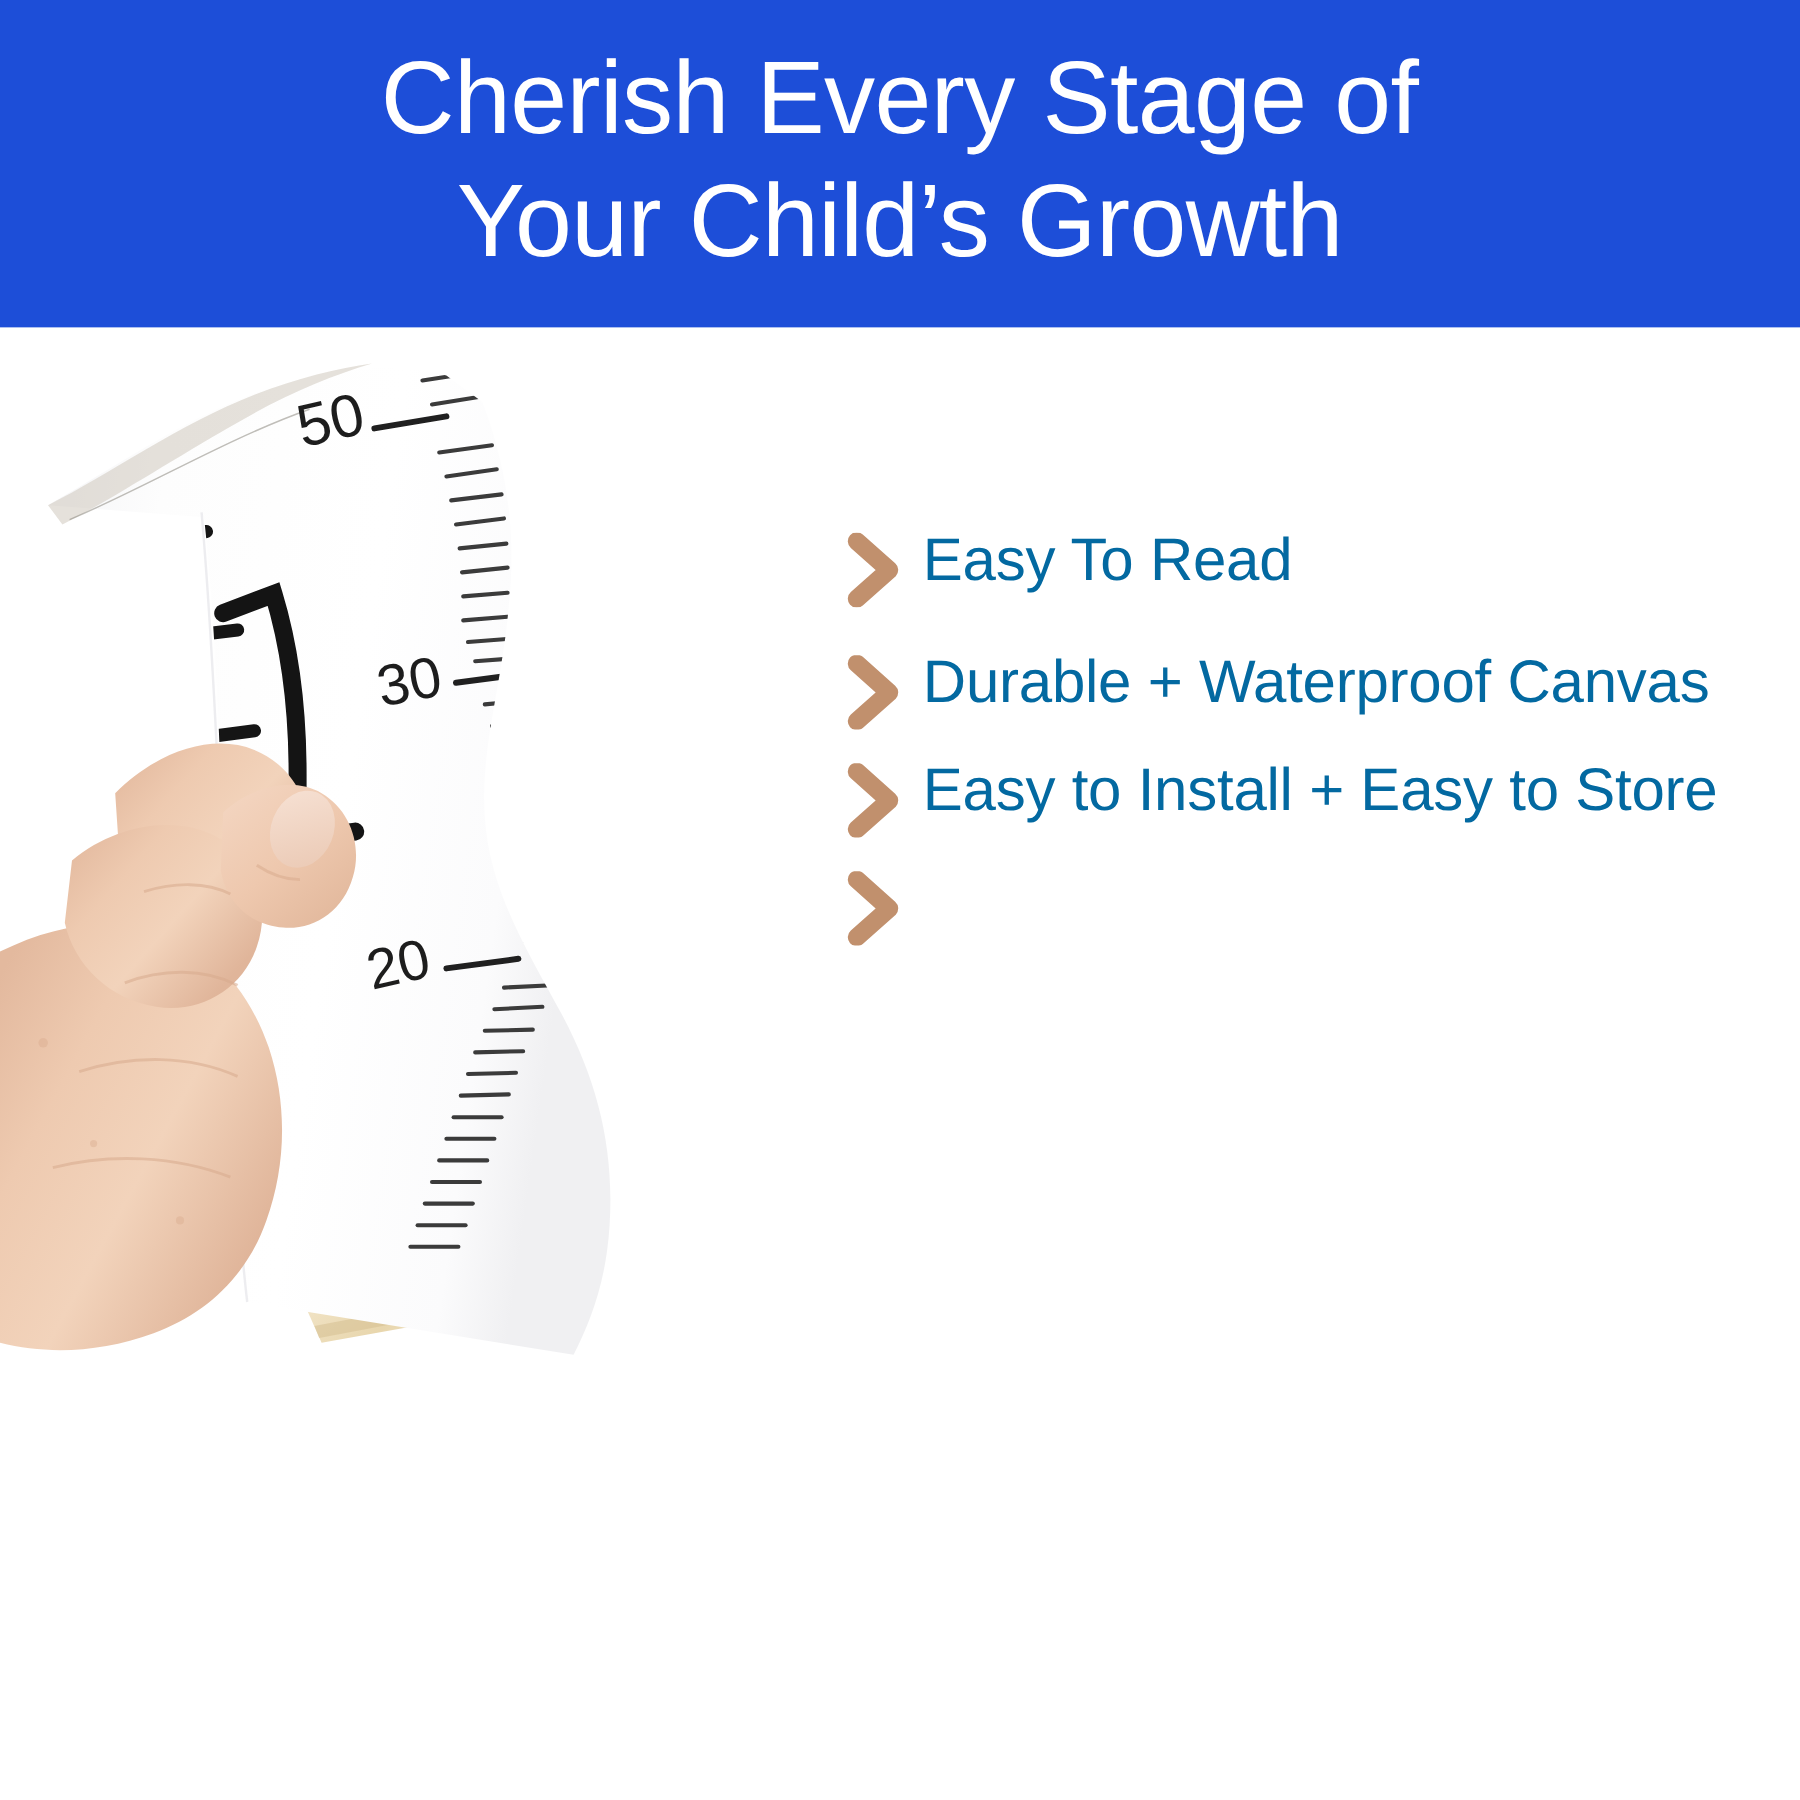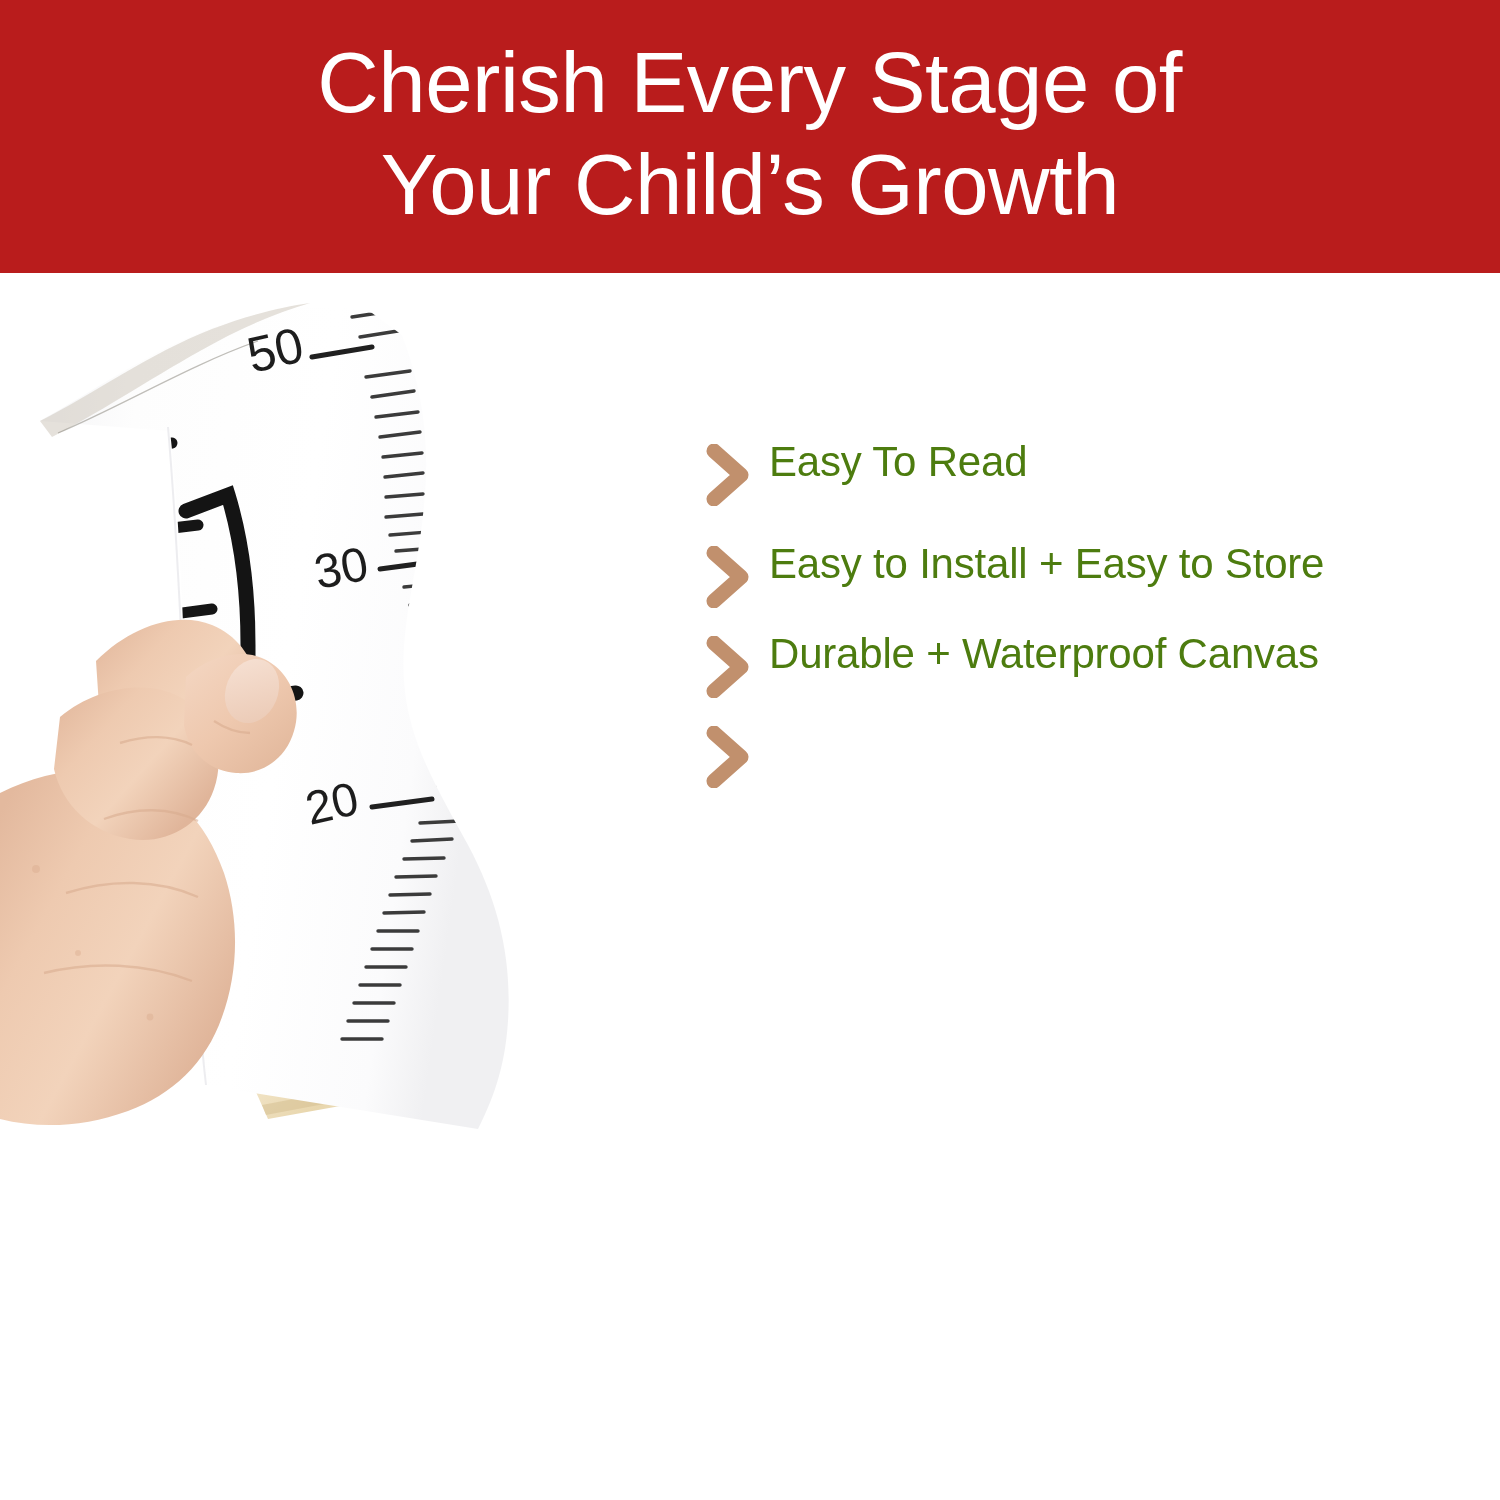--- a/index.html
+++ b/index.html
@@ -15,21 +15,21 @@
     position: relative;
   }
 
   
   .banner {
     position: absolute;
     left: 0;
     top: 0;
     width: 1500px;
     height: 273px;
-    background: #b91c1c;
+    background: #1d4ed8;
     display: flex;
     flex-direction: column;
     align-items: center;
     justify-content: center;
     box-sizing: border-box;
     padding-bottom: 6px;
   }
   .banner-line {
     color: #ffffff;
     font-family: "Liberation Sans", sans-serif;
@@ -78,23 +78,23 @@
   .chev {
     flex: 0 0 auto;
     width: 46px;
     height: 62px;
     margin-right: 18px;
     margin-top: 6px;
   }
   .chev svg { display: block; }
   .feature-label {
     font-family: "Liberation Sans", sans-serif;
-    font-size: 42px;
+    font-size: 50px;
     line-height: 1.12;
-    color: #4d7c0f;
+    color: #0369a1;
     letter-spacing: -0.2px;
     font-weight: 400;
     max-width: 700px;
   }
 </style>
 </head>
 <body>
 
 <div class="banner">
   <div class="banner-line">Cherish Every Stage of</div>
@@ -288,30 +288,30 @@
     </div>
 
 
 
     <div class="feature-row tight">
       <span class="chev">
         <svg width="46" height="62" viewBox="0 0 46 62" xmlns="http://www.w3.org/2000/svg">
           <path d="M 9 7 L 36 31 L 9 55" fill="none" stroke="#c1906d" stroke-width="15" stroke-linecap="round" stroke-linejoin="round"></path>
         </svg>
       </span>
-      <span class="feature-label">Easy to Install + Easy to Store</span>
+      <span class="feature-label">Durable + Waterproof Canvas</span>
     </div>
 
     <div class="feature-row tight">
       <span class="chev">
         <svg width="46" height="62" viewBox="0 0 46 62" xmlns="http://www.w3.org/2000/svg">
           <path d="M 9 7 L 36 31 L 9 55" fill="none" stroke="#c1906d" stroke-width="15" stroke-linecap="round" stroke-linejoin="round"></path>
         </svg>
       </span>
-      <span class="feature-label">Durable + Waterproof Canvas</span>
+      <span class="feature-label">Easy to Install + Easy to Store</span>
     </div>
 
     <div class="feature-row">
       <span class="chev">
         <svg width="46" height="62" viewBox="0 0 46 62" xmlns="http://www.w3.org/2000/svg">
           <path d="M 9 7 L 36 31 L 9 55" fill="none" stroke="#c1906d" stroke-width="15" stroke-linecap="round" stroke-linejoin="round"></path>
         </svg>
       </span>
     </div>
 

